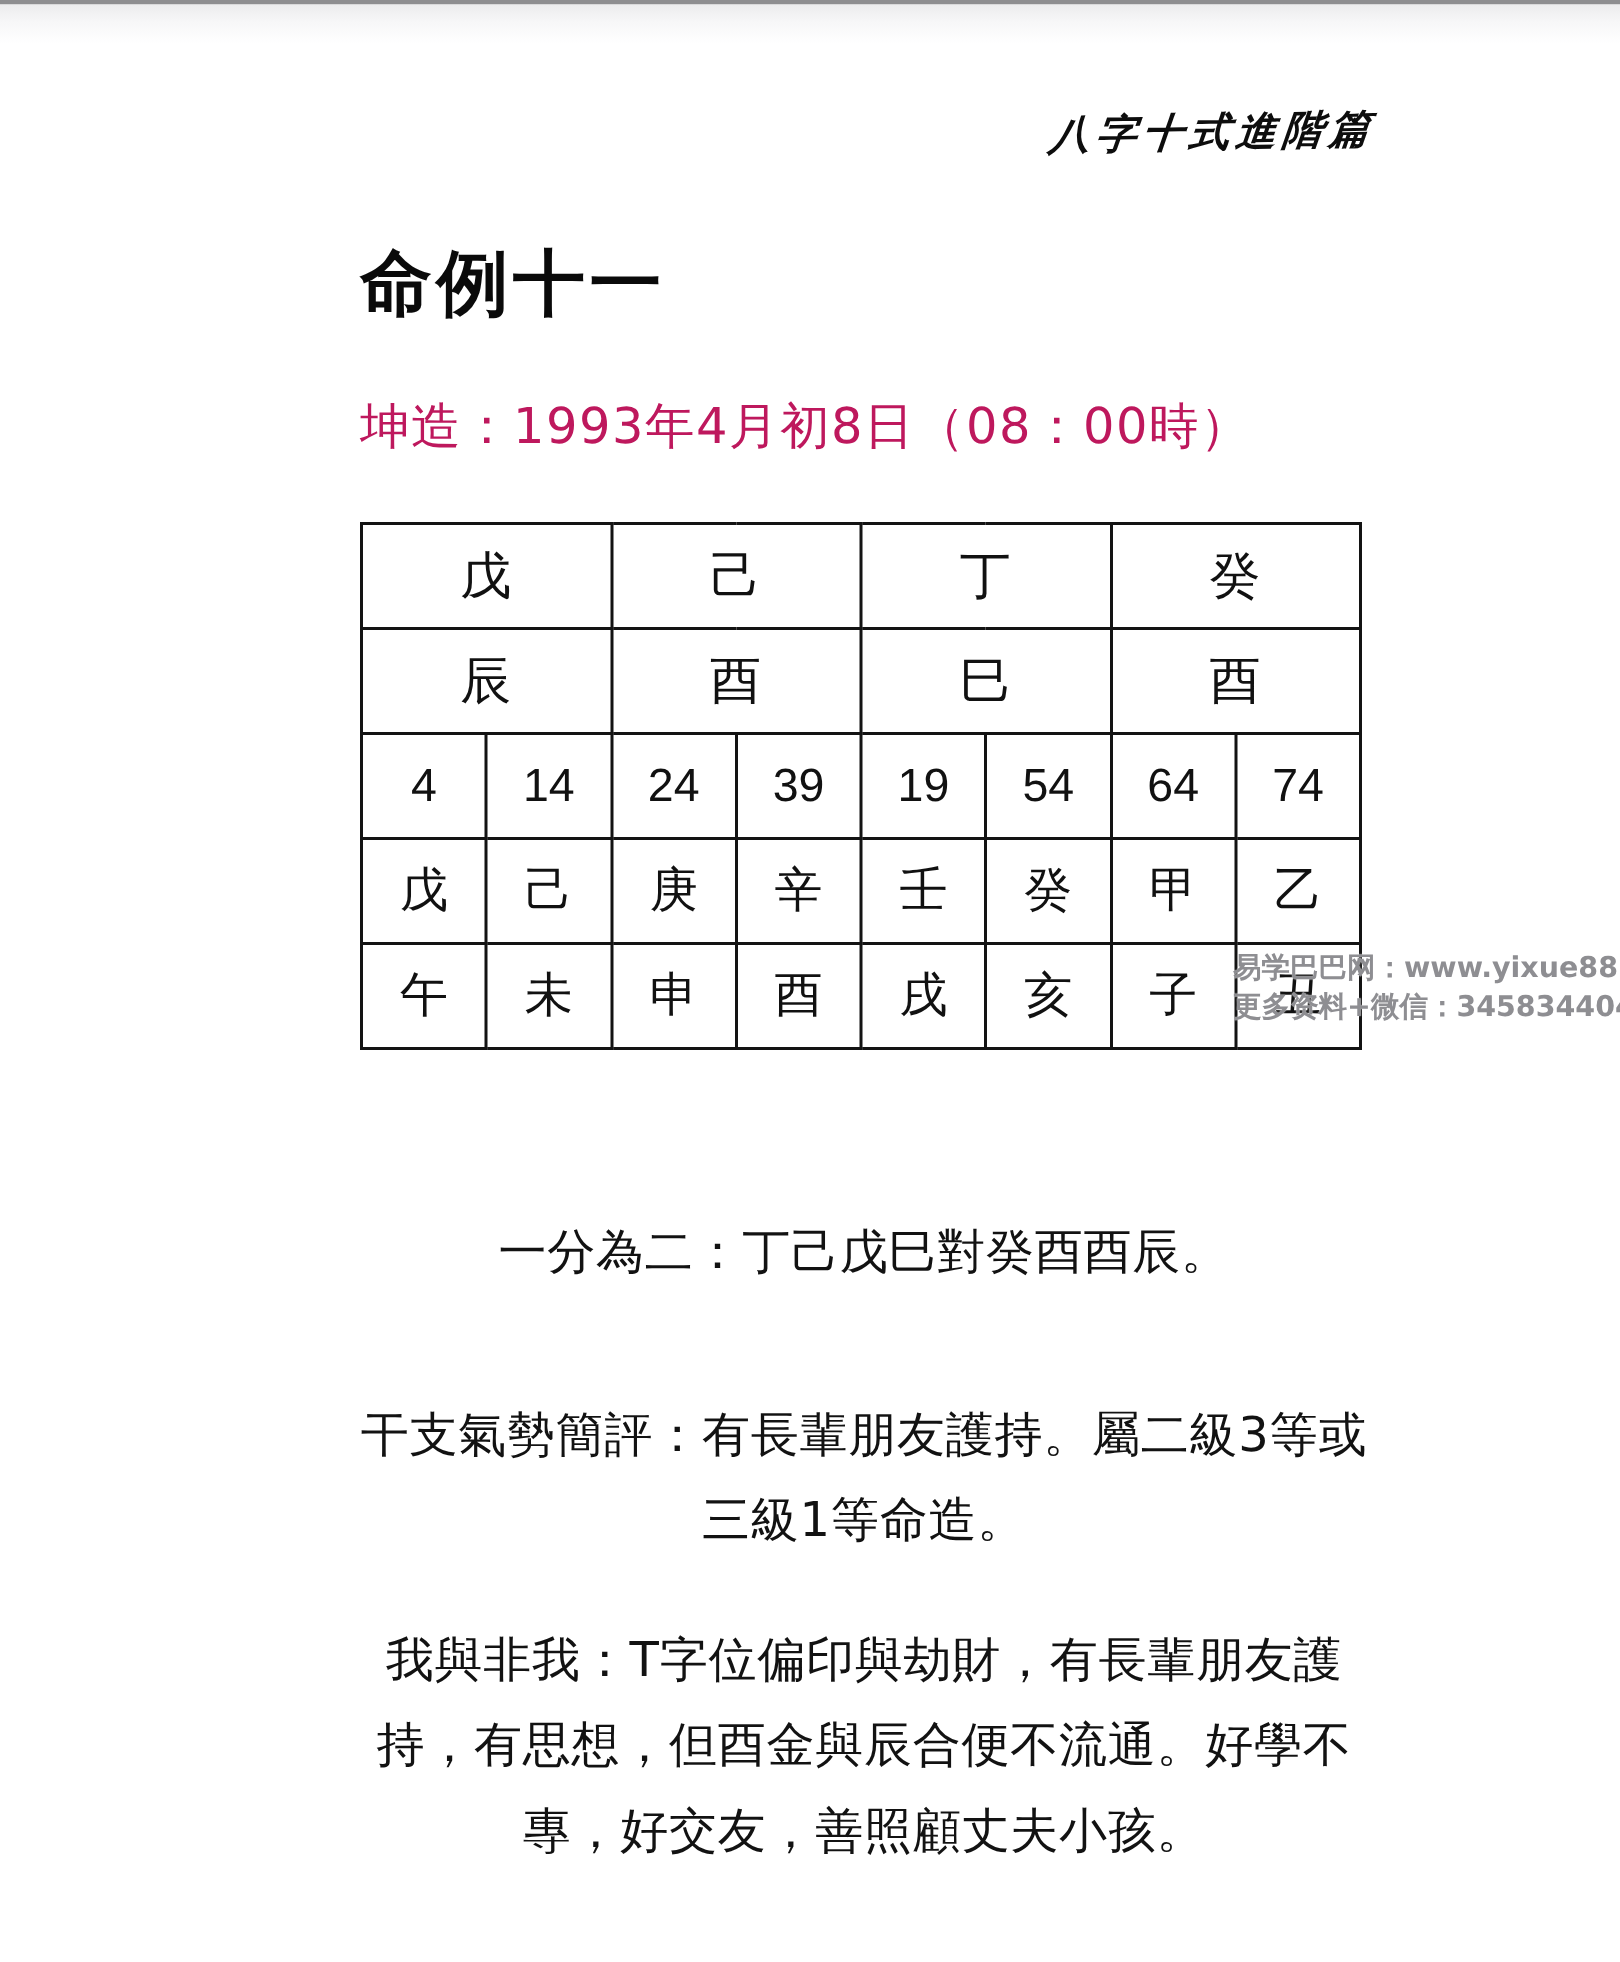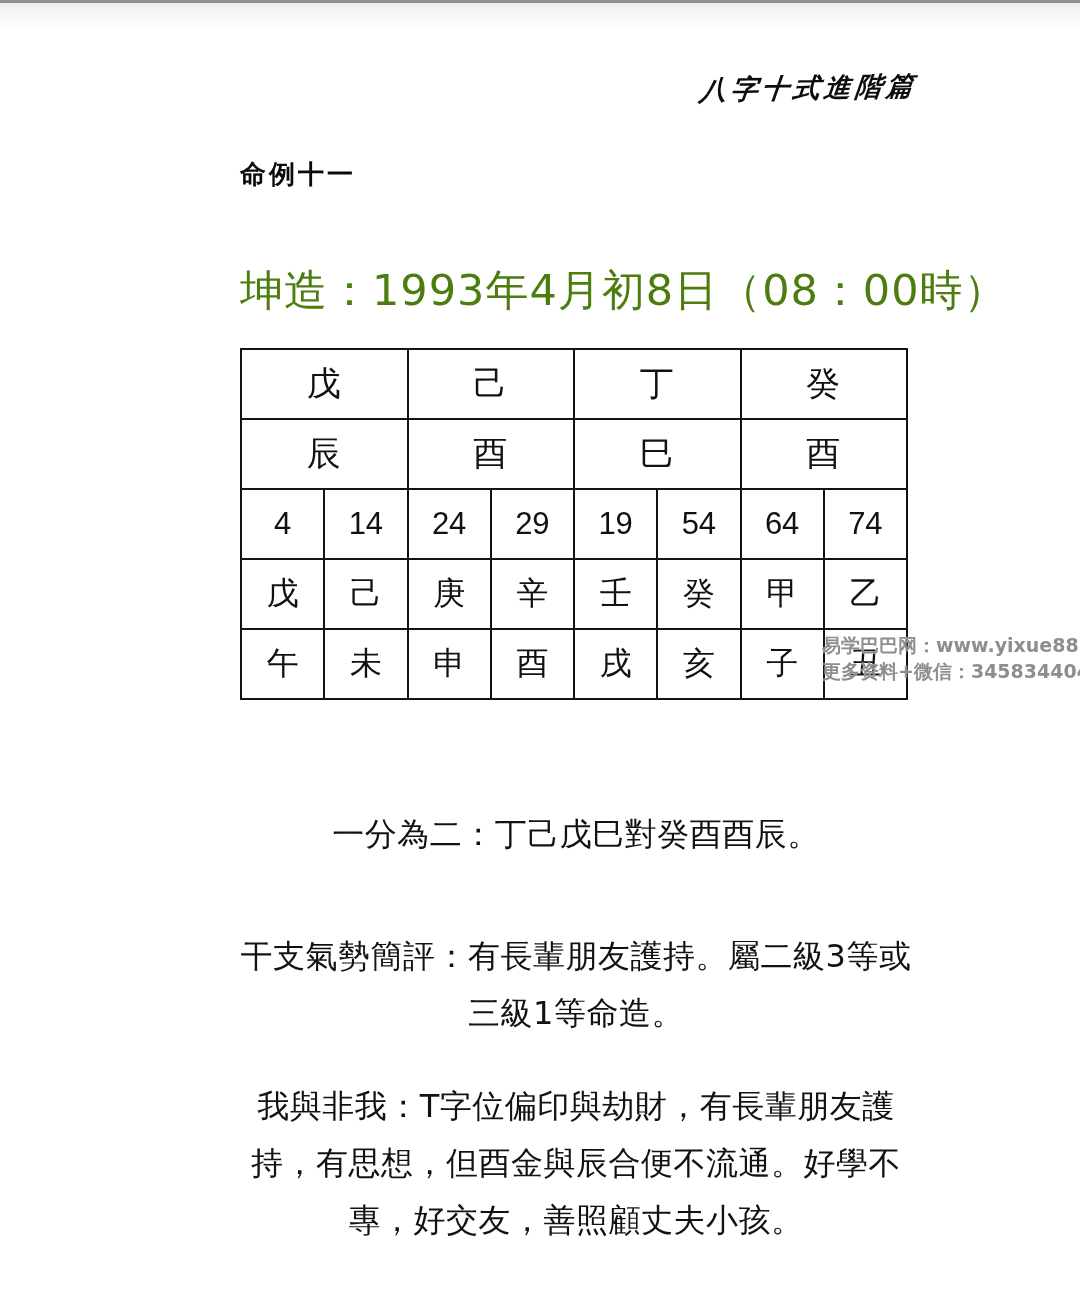--- a/index.html
+++ b/index.html
@@ -56,35 +56,35 @@
     color: #0d0d0d;
     transform: skewX(-7deg) rotate(-1.2deg);
     white-space: nowrap;
   }
 
   
   .case-title {
     position: absolute;
     top: 157px;
     left: 240px;
-    font-size: 26px;
+    font-size: 48px;
     font-weight: bold;
     letter-spacing: 3px;
     color: #0a0a0a;
     white-space: nowrap;
   }
 
   
   .birth-line {
     position: absolute;
     top: 262px;
     left: 240px;
-    font-size: 43px;
+    font-size: 33px;
     letter-spacing: 1px;
-    color: #4d7c0f;
+    color: #be185d;
     white-space: nowrap;
   }
 
   
   .chart-table-wrap {
     position: absolute;
     top: 348px;
     left: 240px;
     width: 668px;
   }
@@ -180,21 +180,21 @@
         <tr>
           <td class="glyph-row" colspan="2">辰</td>
           <td class="glyph-row" colspan="2">酉</td>
           <td class="glyph-row" colspan="2">巳</td>
           <td class="glyph-row" colspan="2">酉</td>
         </tr>
         <tr>
           <td class="age-row">4</td>
           <td class="age-row">14</td>
           <td class="age-row">24</td>
-          <td class="age-row">29</td>
+          <td class="age-row">39</td>
           <td class="age-row">19</td>
           <td class="age-row">54</td>
           <td class="age-row">64</td>
           <td class="age-row">74</td>
         </tr>
         <tr>
           <td class="luck-row">戊</td>
           <td class="luck-row">己</td>
           <td class="luck-row">庚</td>
           <td class="luck-row">辛</td>

